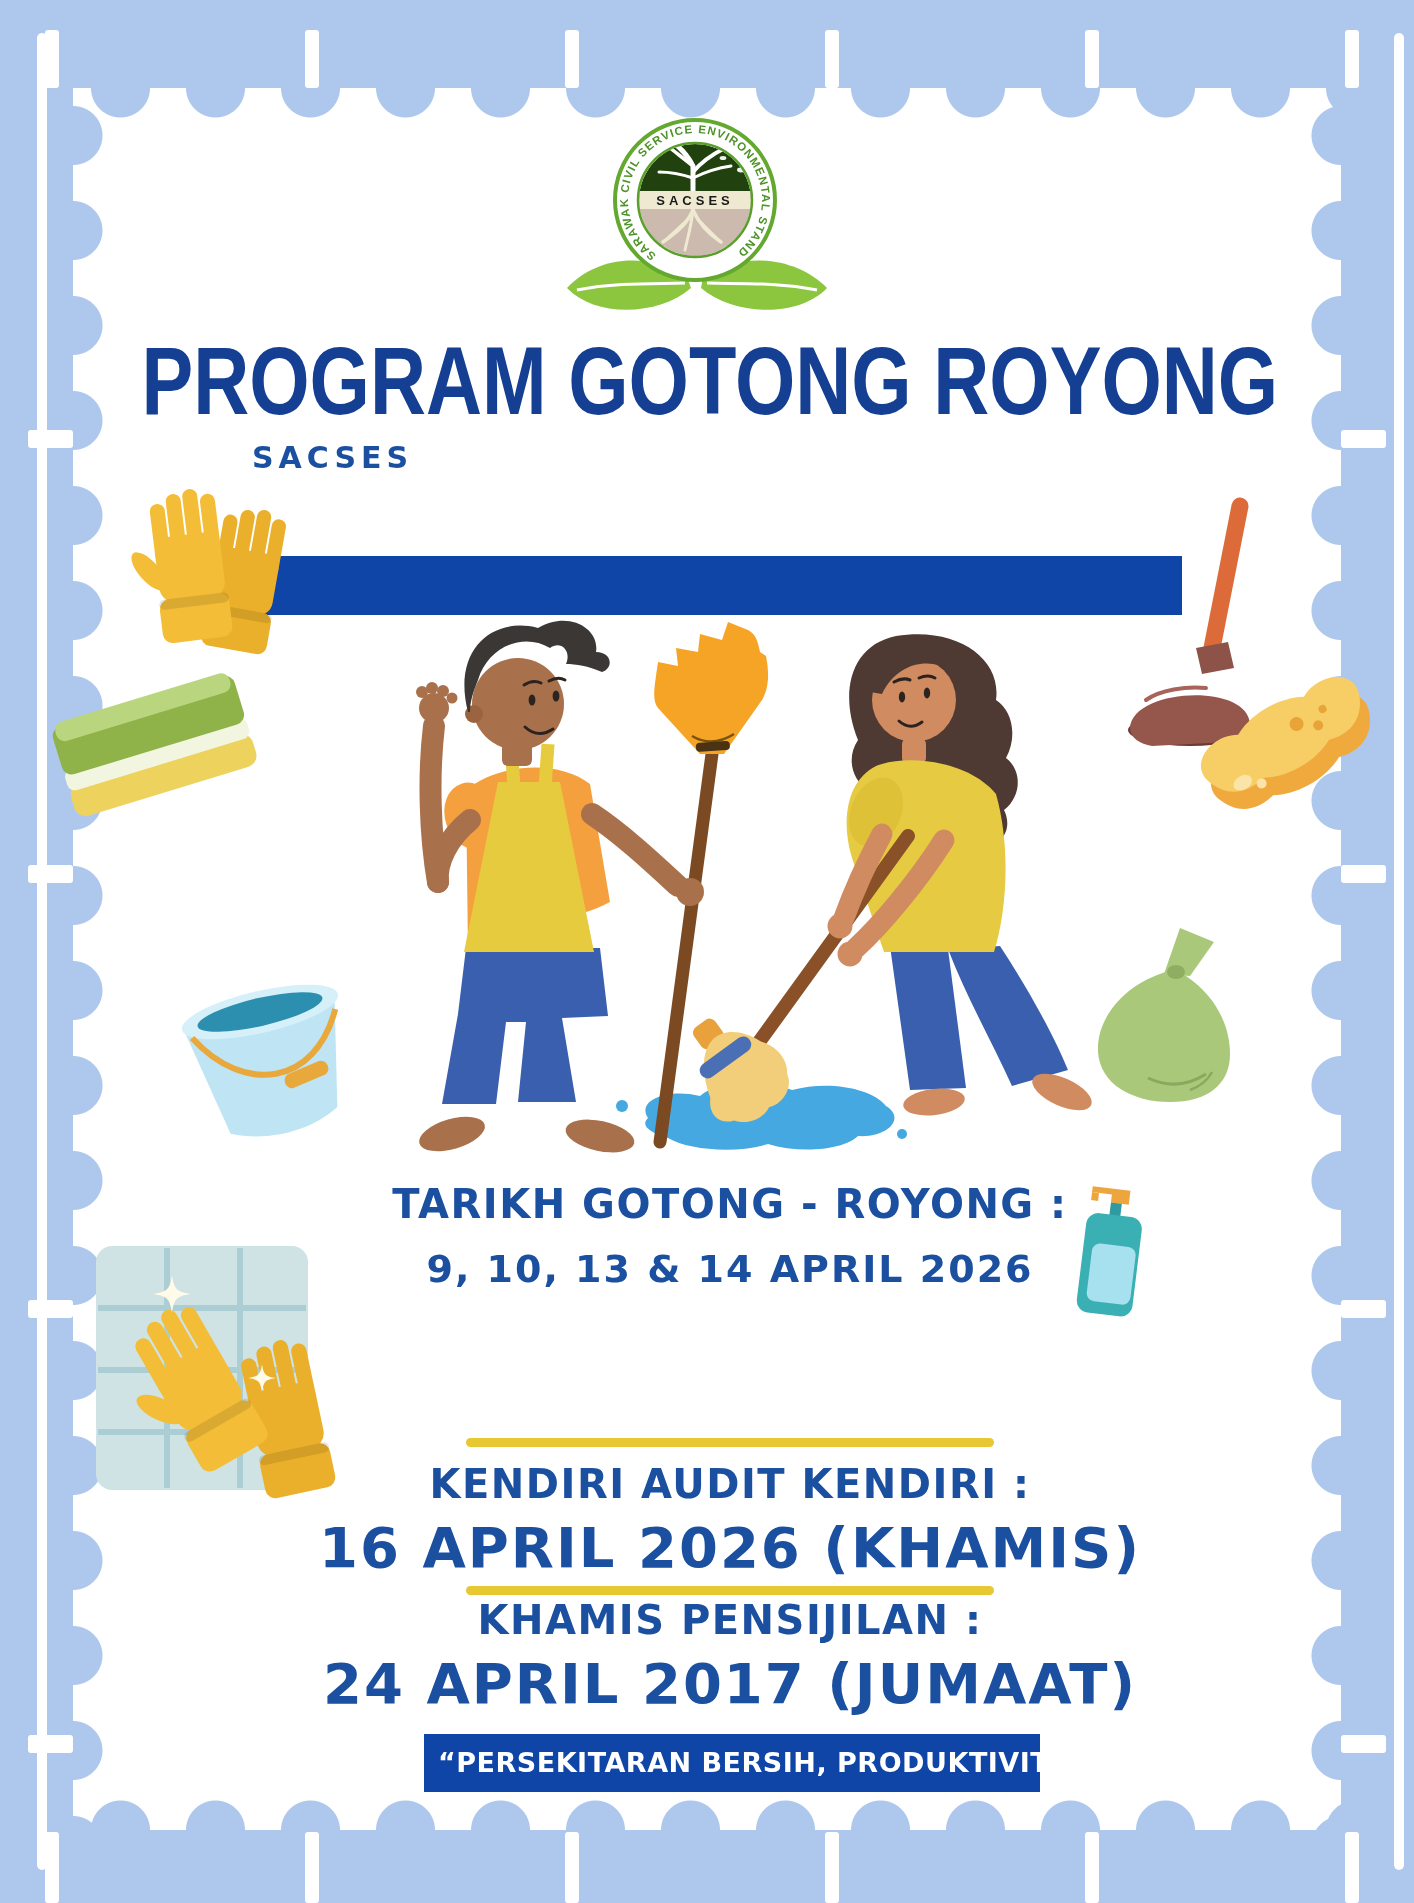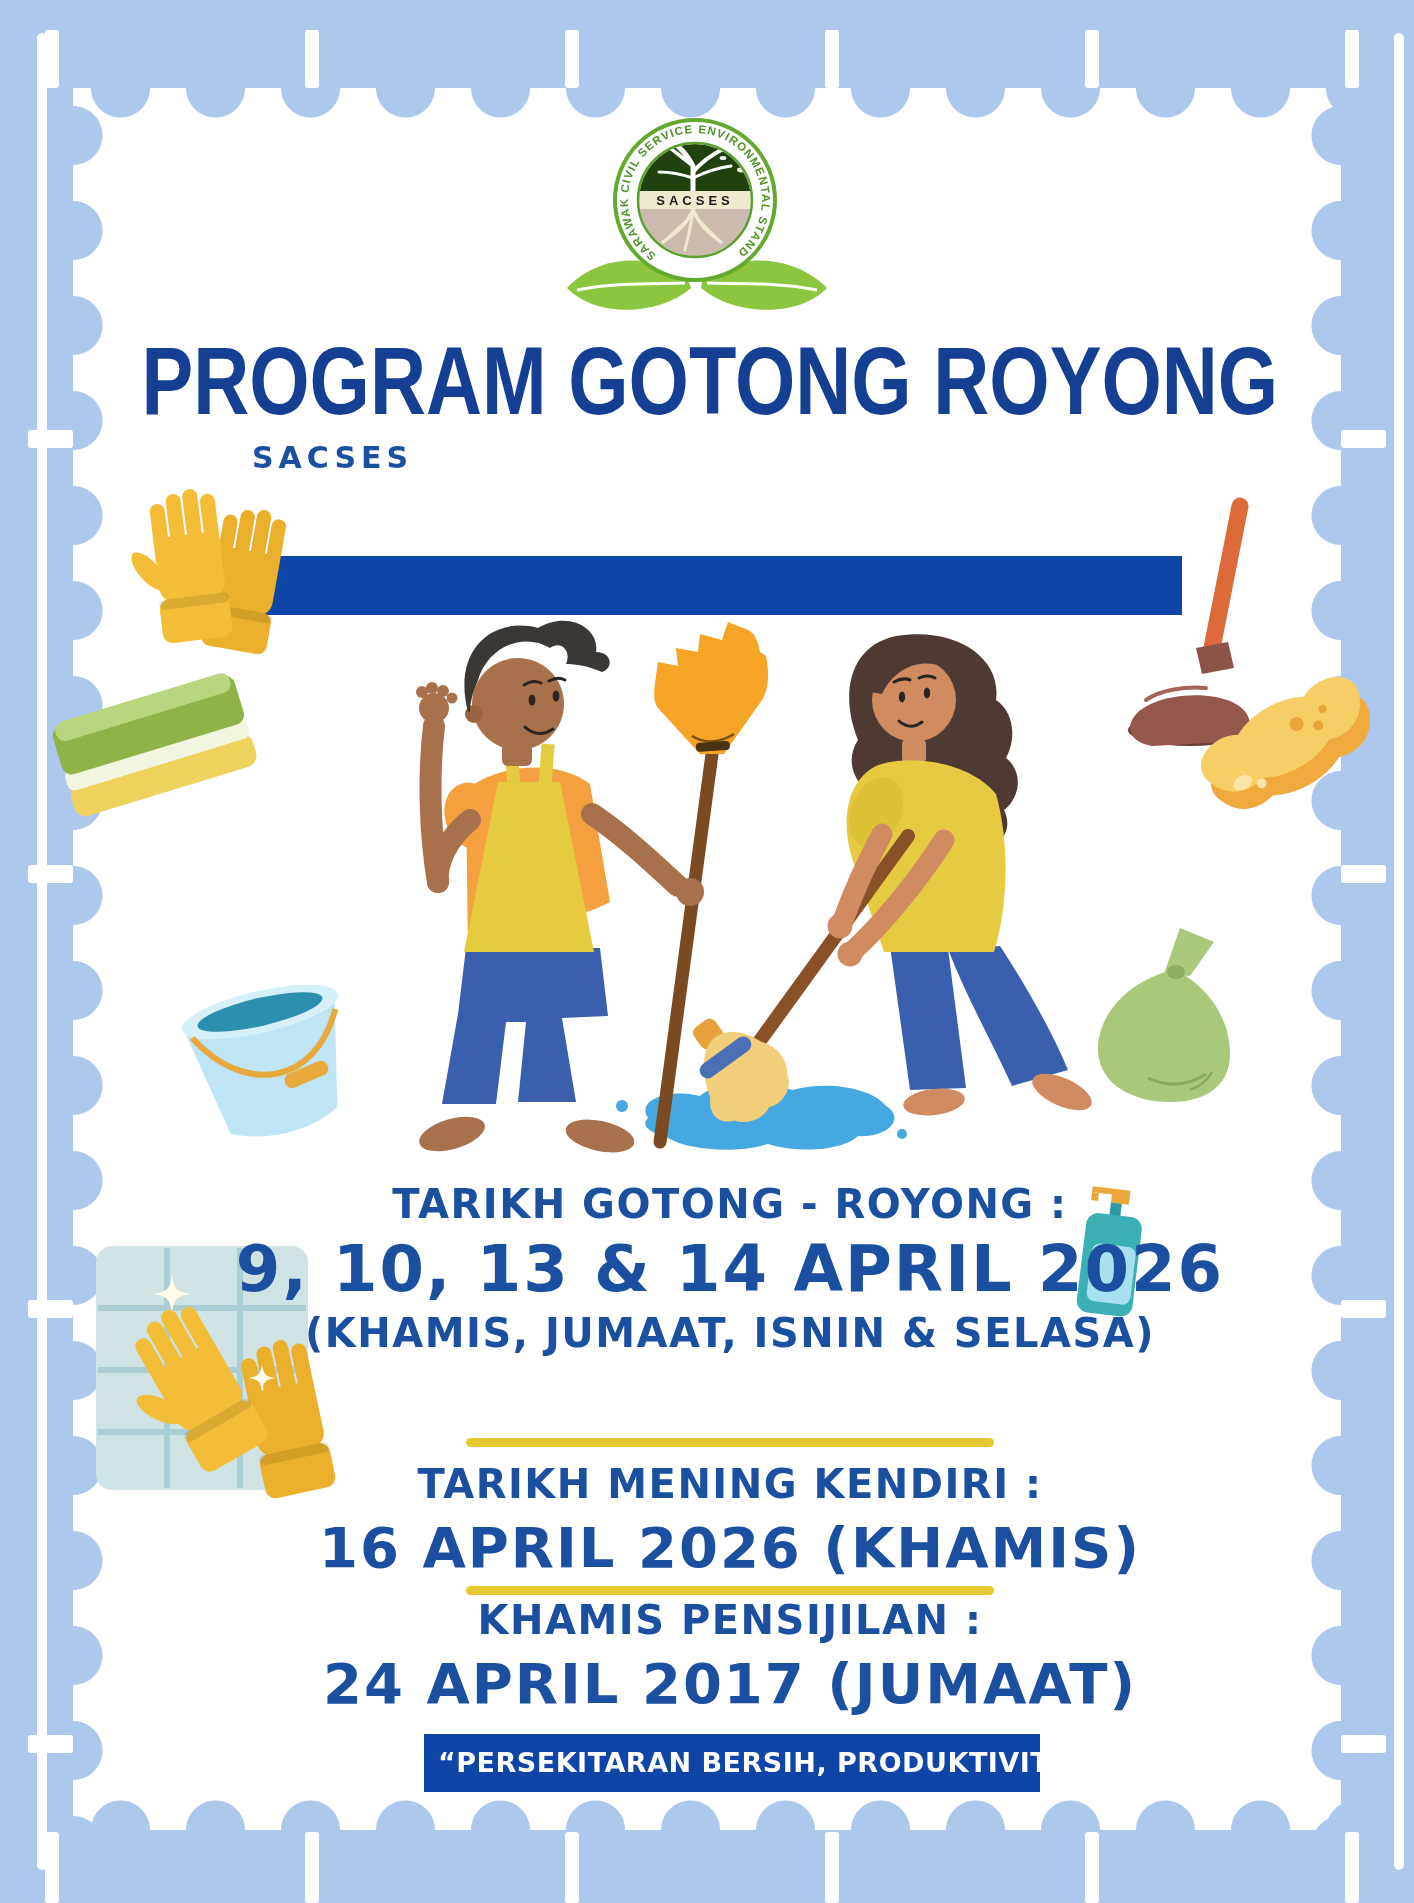--- a/index.html
+++ b/index.html
@@ -37,21 +37,21 @@
     transform:scaleX(0.80);transform-origin:50% 50%;white-space:nowrap;
   }
   .subtitle{
     left:252px;top:440px;font-weight:700;font-size:30px;letter-spacing:5px;color:#1b4fa0;
   }
   .bluebar{left:233px;top:556px;width:949px;height:59px;background:#0e45a6;}
   
   .section{left:46px;width:1368px;text-align:center;color:#1b4fa0;font-weight:700;}
   .s1{top:1180px;} .s2{top:1460px;} .s3{top:1596px;}
   .sec-h{font-size:40px;line-height:48px;letter-spacing:1.5px;margin-bottom:12px;}
-  .sec-big{font-size:64px;line-height:58px;letter-spacing:2px;margin-bottom:10px;}
+  .sec-big{font-size:38px;line-height:58px;letter-spacing:2px;margin-bottom:10px;}
   .sec-mid{font-size:40px;line-height:50px;letter-spacing:1.5px;}
   .sec-date{font-size:56px;line-height:56px;letter-spacing:2px;}
   .divider{height:9px;width:528px;left:466px;background:#e7c832;border-radius:5px;}
   .d1{top:1438px;} .d2{top:1586px;}
   .banner{
     left:424px;top:1734px;width:616px;height:58px;background:#0e45a6;
     color:#ffffff;font-weight:700;font-size:27px;line-height:58px;letter-spacing:0.5px;
     white-space:nowrap;overflow:hidden;padding-left:14px;box-sizing:border-box;
   }
   svg.layer{position:absolute;left:0;top:0;width:1414px;height:1903px;}
@@ -324,26 +324,25 @@
         <rect x="-13" y="-60" width="26" height="26" rx="7" fill="#e9a23b"></rect>
         <path d="M 0,-40 C -18,-36 -30,-16 -36,6 C -48,18 -44,34 -30,38 C -22,50 -6,54 6,48 C 22,54 38,44 40,32 C 50,20 48,2 38,-10 C 30,-30 16,-42 0,-40 Z" fill="#f2cd7a"></path>
         <rect x="-30" y="-26" width="60" height="16" rx="8" fill="#4a6fb5"></rect>
       </g>
     </g>
   </svg>
 
   <div class="abs section s1">
     <div class="sec-h">TARIKH GOTONG - ROYONG :</div>
     <div class="sec-big">9, 10, 13 &amp; 14 APRIL 2026</div>
-    <div class="sec-mid">(KHAMIS, JUMAAT, ISNIN &amp; SELASA)</div>
   </div>
   <div class="abs divider d1"></div>
 
   <div class="abs section s2">
-    <div class="sec-h">TARIKH MENING KENDIRI :</div>
+    <div class="sec-h">KENDIRI AUDIT KENDIRI :</div>
     <div class="sec-date">16 APRIL 2026 (KHAMIS)</div>
   </div>
   <div class="abs divider d2"></div>
 
   <div class="abs section s3">
     <div class="sec-h">KHAMIS PENSIJILAN :</div>
     <div class="sec-date">24 APRIL 2017 (JUMAAT)</div>
   </div>
 
   <div class="abs banner">“PERSEKITARAN BERSIH, PRODUKTIVITI MENING</div>

